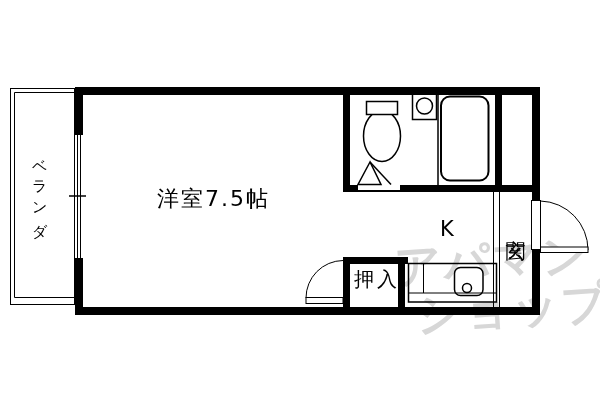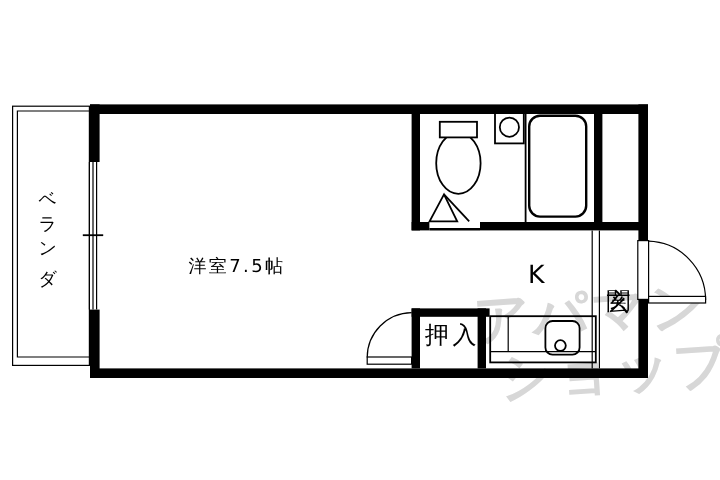--- a/index.html
+++ b/index.html
@@ -12,21 +12,21 @@
   }
   #plan-svg{position:absolute;left:0;top:0;z-index:2;}
   .label{
     position:absolute;z-index:3;color:#000;
     font-family:"DejaVu Sans",sans-serif;
     white-space:nowrap;line-height:1.05;
   }
   .label.vertical{
     writing-mode:vertical-rl;text-orientation:upright;
   }
-  #label-main-room{left:157px;top:187px;font-size:15px;letter-spacing:2px;margin-top:28px;}
+  #label-main-room{left:157px;top:187px;font-size:22px;letter-spacing:2px;}
   #label-kitchen{left:440px;top:218px;font-size:21px;}
   #label-entrance{left:505px;top:224px;font-size:20px;letter-spacing:2px;}
   #label-closet{left:354px;top:269px;font-size:20px;letter-spacing:3px;}
   #label-veranda{left:31px;top:149px;font-size:15px;letter-spacing:4px;}
   #watermark{
     position:absolute;z-index:1;left:393px;top:243px;
     color:#d7d7d7;font-weight:bold;font-size:46px;line-height:49px;
     transform:rotate(-4deg);transform-origin:left top;
     letter-spacing:2px;white-space:nowrap;
   }

